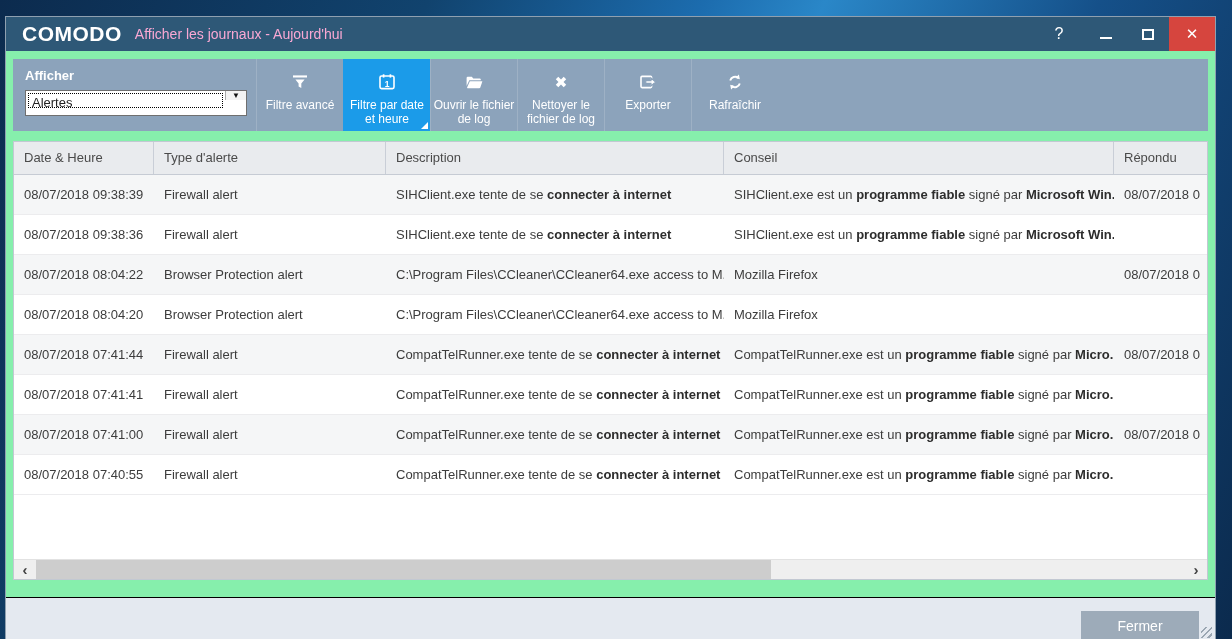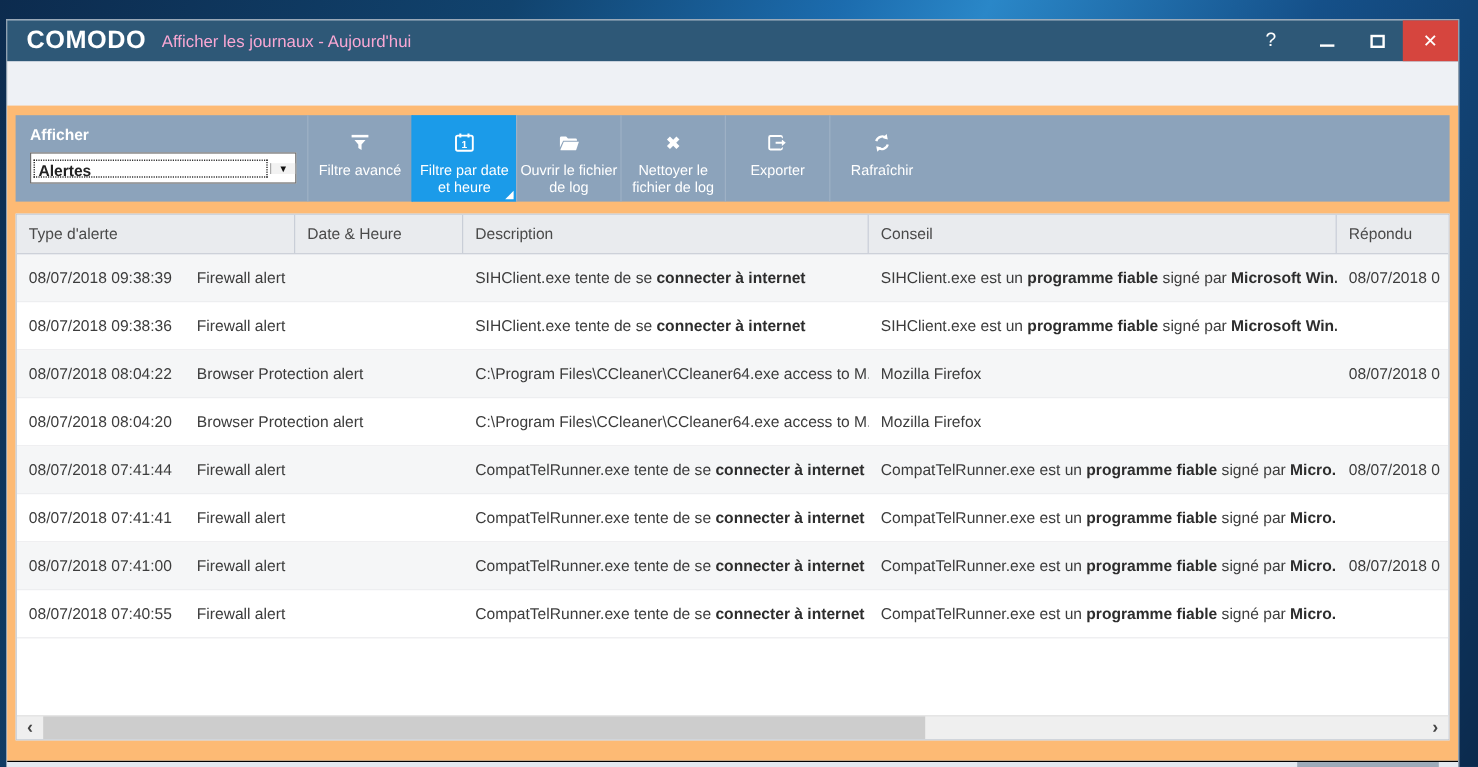--- a/index.html
+++ b/index.html
@@ -24,28 +24,28 @@
   .tb-spacer { flex:1; }
   .tb-btn {
     width:42px; height:34px; display:flex; align-items:center; justify-content:center;
     color:#fff; cursor:default; font-size:15px;
   }
   .tb-help { width:40px; margin-right:6px; font-size:16px; }
   .min-glyph { width:12px; height:2px; background:#fff; margin-top:8px; }
   .max-glyph { width:12px; height:11px; border:2px solid #fff; }
   .tb-close { width:46px; background:#d6453e; font-size:15px; }
   
-  .content { flex:0 0 546px; background:#fdba74; padding:8px 7px 0 7px;margin-top:37px; }
+  .content { flex:0 0 546px; background:#86efac; padding:8px 7px 0 7px; }
   
   .toolbar { height:72px; background:#8ca3bb; display:flex; align-items:stretch; }
   .show-group { width:243px; padding:9px 0 0 12px; }
   .show-label { color:#fff; font-size:13px; font-weight:bold; margin-bottom:7px; }
   .combo {
     width:222px; height:26px; background:#fff; border:1px solid #6f6f6f;
-    display:flex; align-items:center; position:relative;font-weight:bold;
+    display:flex; align-items:flex-start; position:relative;
   }
   .combo-value {
     flex:1; font-size:13px; color:#222; padding:4px 4px 0 6px;
     outline:1px dotted #000; outline-offset:-3px;
   }
   .combo-arrow {
     width:21px; background:#f2f2f2; border-left:1px solid #aaa;
     display:flex; align-items:center; justify-content:center;
     font-size:8px; color:#111;
   }
@@ -204,22 +204,22 @@
           </svg>
         </span>
         <span class="tlabel">Rafraîchir</span>
       </div>
 
       <div style="flex:1"></div>
     </div>
 
     <div class="logtable">
       <div class="thead">
+        <div class="th col-date">Date &amp; Heure</div>
         <div class="th col-type">Type d'alerte</div>
-        <div class="th col-date">Date &amp; Heure</div>
         <div class="th col-desc">Description</div>
         <div class="th col-conseil">Conseil</div>
         <div class="th col-rep">Répondu</div>
       </div>
 
       <div class="tbody">
           <div class="trow alt">
     <div class="td col-date">08/07/2018 09:38:39</div>
     <div class="td col-type">Firewall alert</div>
     <div class="td col-desc"><span>SIHClient.exe tente de se </span><span class="b">connecter à internet</span></div>

